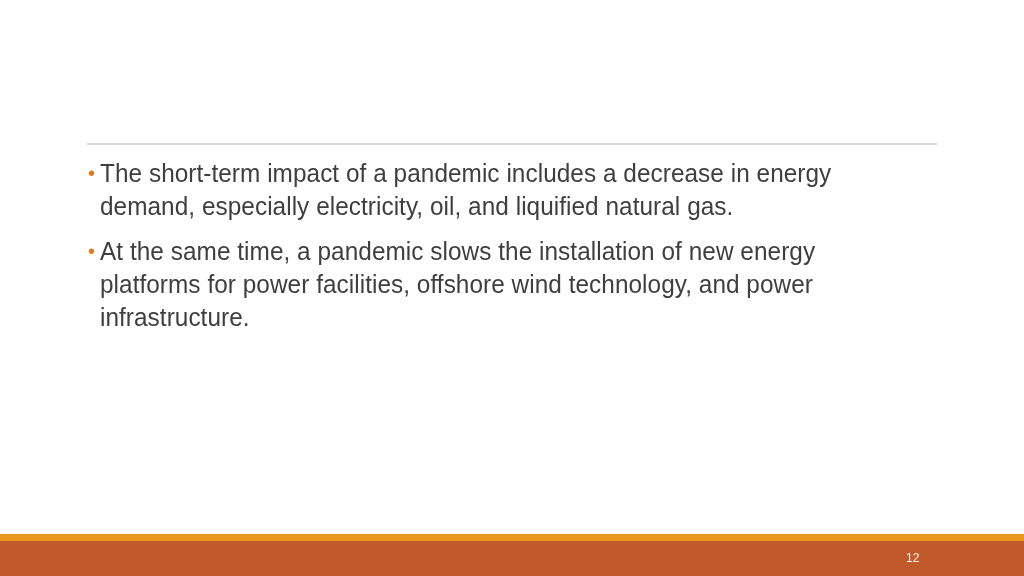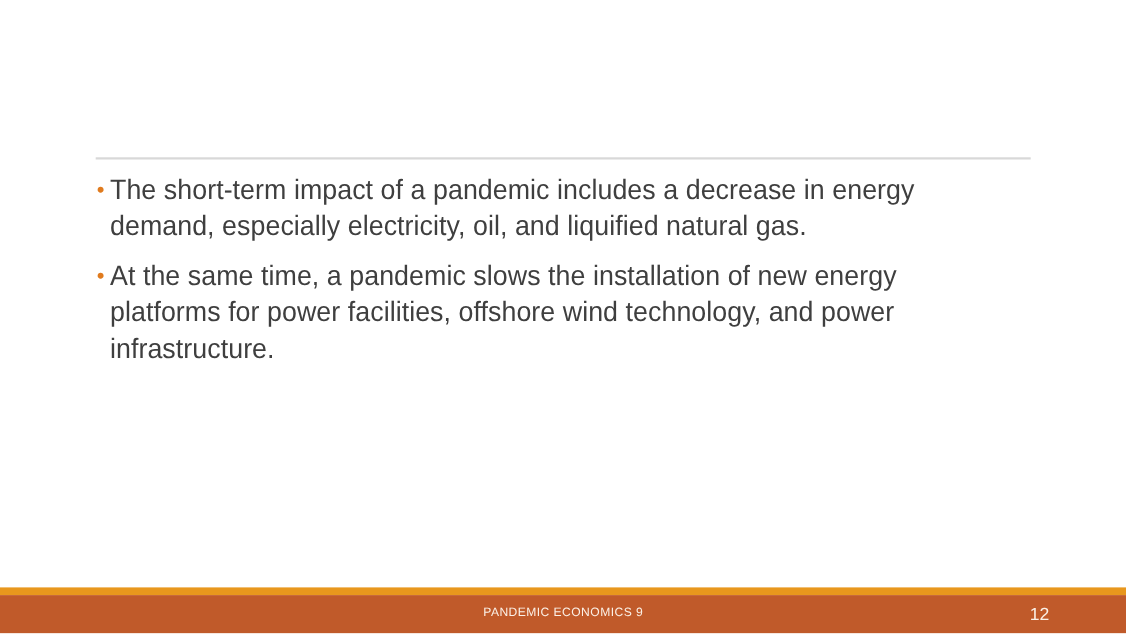--- a/index.html
+++ b/index.html
@@ -116,23 +116,23 @@
     letter-spacing: 0.4px;
     color: #fbf0e6;
     font-weight: 400;
   }
 
   #footer-pagenum {
     position: absolute;
     left: 906px;
     top: 551px;
     width: 48px;
-    text-align: right;
+    text-align: left;
     font-family: "Liberation Sans Narrow", "Liberation Sans", sans-serif;
-    font-size: 16px;
+    font-size: 12px;
     color: #fbf0e6;
   }
 </style>
 </head>
 <body>
 
 <div id="slide">
 
 
   <div id="title-rule"></div>
@@ -147,17 +147,16 @@
     <div class="bullet-row">
       <span class="bullet-marker">•</span>
       <span class="bullet-text"> At the same time, a pandemic slows the installation of new energy platforms for power facilities, offshore wind technology, and power infrastructure.</span>
     </div>
 
   </div>
 
   <div id="footer-accent"></div>
   <div id="footer-bar"></div>
 
-  <div id="footer-label">PANDEMIC ECONOMICS 9</div>
 
   <div id="footer-pagenum">12</div>
 
 </div>
 
 </body></html>

